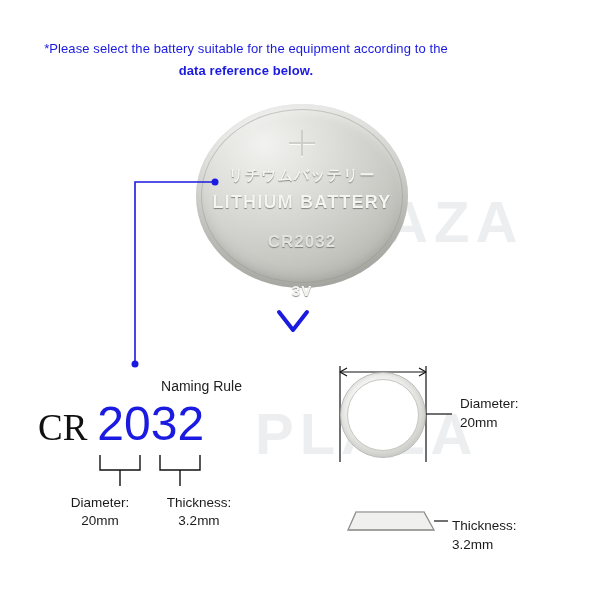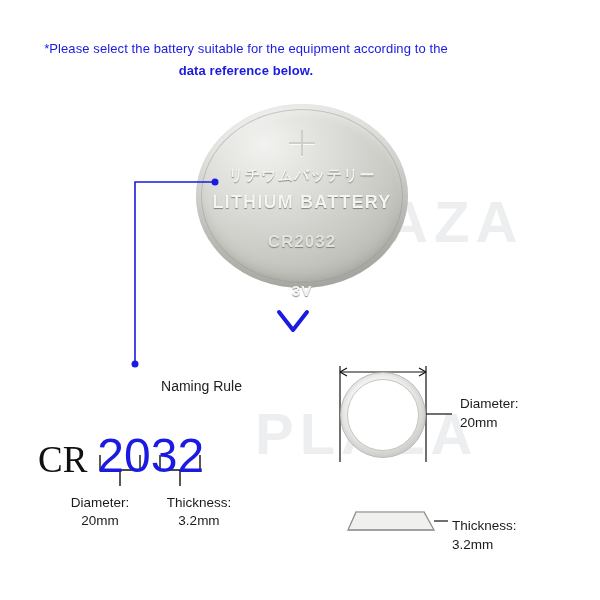--- a/index.html
+++ b/index.html
@@ -115,21 +115,21 @@
     left: 62px;
     width: 180px;
     text-align: right;
     font-size: 14px;
     color: #222;
   }
 
   
   .code {
     position: absolute;
-    top: 428px;
+    top: 396px;
     left: 38px;
     display: flex;
     align-items: baseline;
     font-size: 37px;
     font-family: "Liberation Serif", serif;
   }
   .code .cr { color: #111; margin-right: 10px; }
   .code .num { color: #1a1ae0; font-family: "Liberation Sans", sans-serif; font-size: 48px; }
   .code .num.second { }
 

